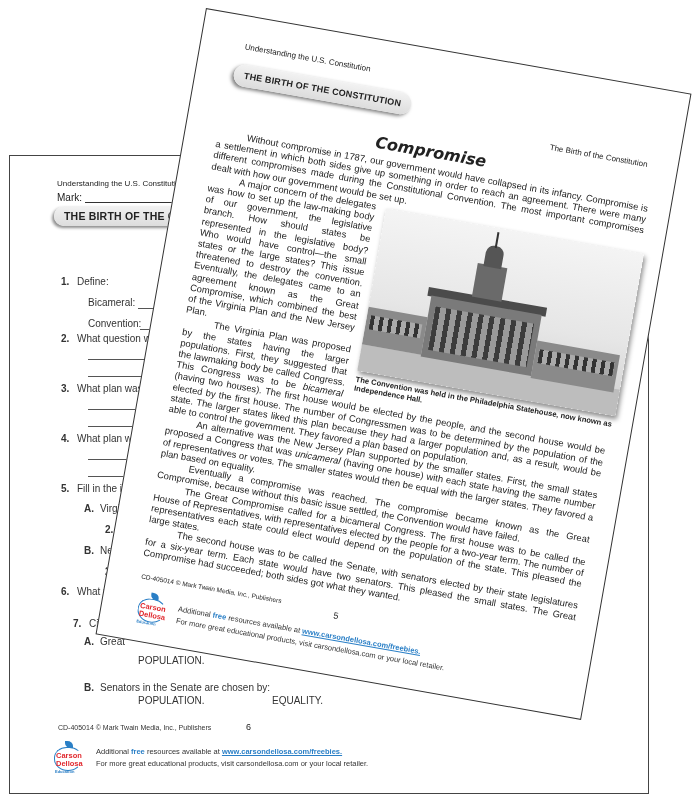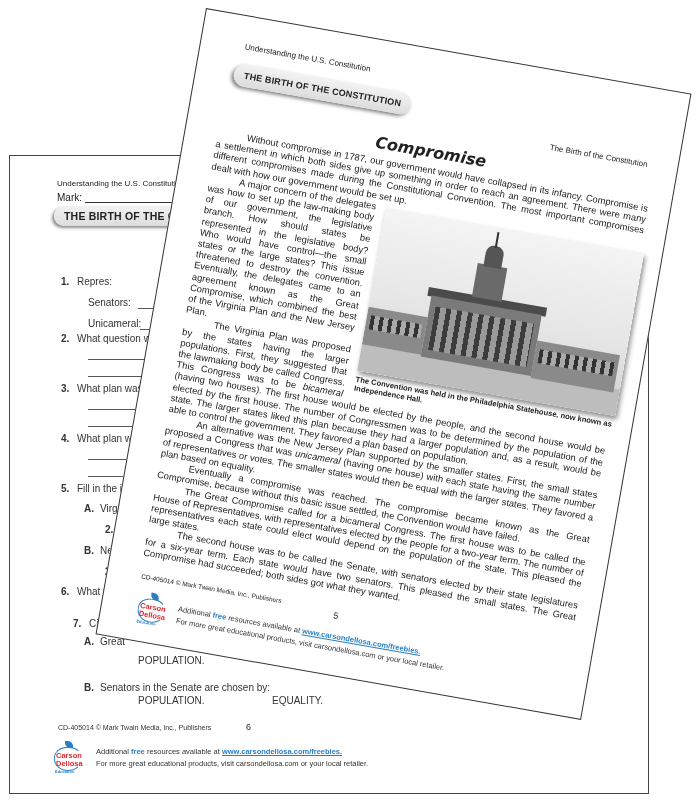--- a/index.html
+++ b/index.html
@@ -76,25 +76,25 @@
 <body>
 
 <div class="back-page">
   <div class="bp-header">Understanding the U.S. Constitution</div>
   <div class="bp-name">
     <span>Mark:</span><span class="line"></span>
   </div>
   <div class="bp-title">THE BIRTH OF THE CONSTITUTION</div>
 
   <div class="q" style="left:51px;top:120px">
-    <span class="num">1.</span><span>Repres:</span>
-  </div>
-  <div class="q" style="left:78px;top:141px">Senators:</div>
+    <span class="num">1.</span><span>Define:</span>
+  </div>
+  <div class="q" style="left:78px;top:141px">Bicameral:</div>
   <div class="ans-line" style="left:128px;top:152px;width:40px"></div>
-  <div class="q" style="left:78px;top:162px">Unicameral:</div>
+  <div class="q" style="left:78px;top:162px">Convention:</div>
   <div class="ans-line" style="left:130px;top:173px;width:30px"></div>
 
   <div class="q" style="left:51px;top:177px">
     <span class="num">2.</span><span>What question wa</span>
   </div>
   <div class="ans-line" style="left:78px;top:203px;width:70px"></div>
   <div class="ans-line" style="left:78px;top:220px;width:65px"></div>
 
   <div class="q" style="left:51px;top:227px">
     <span class="num">3.</span><span>What plan was</span>

